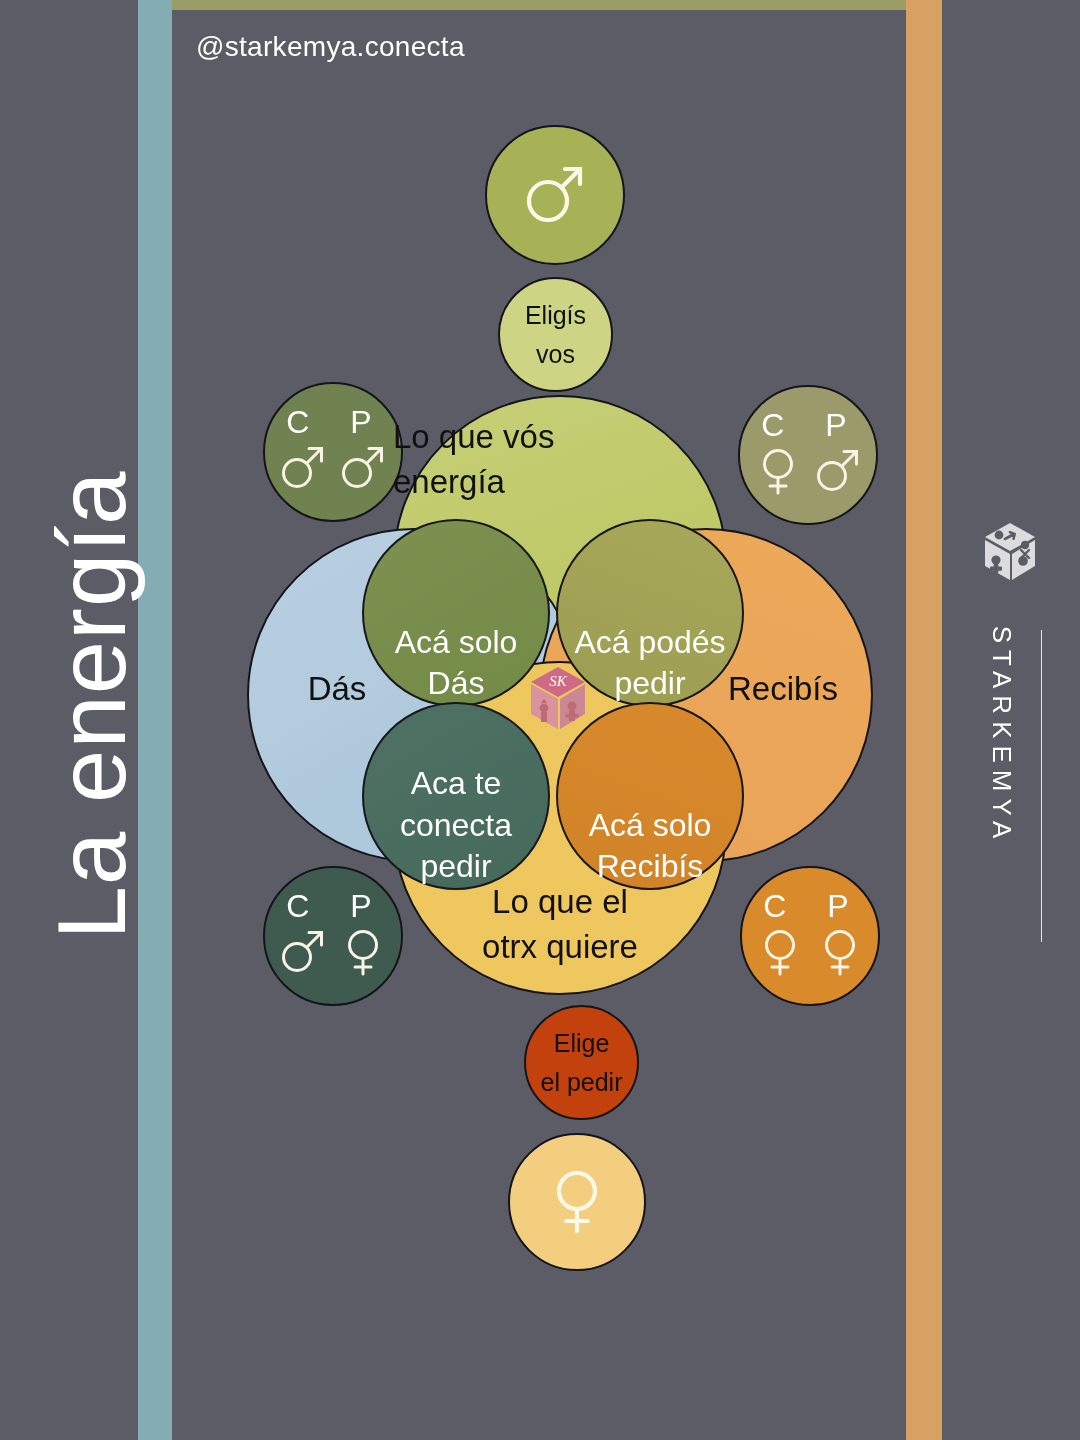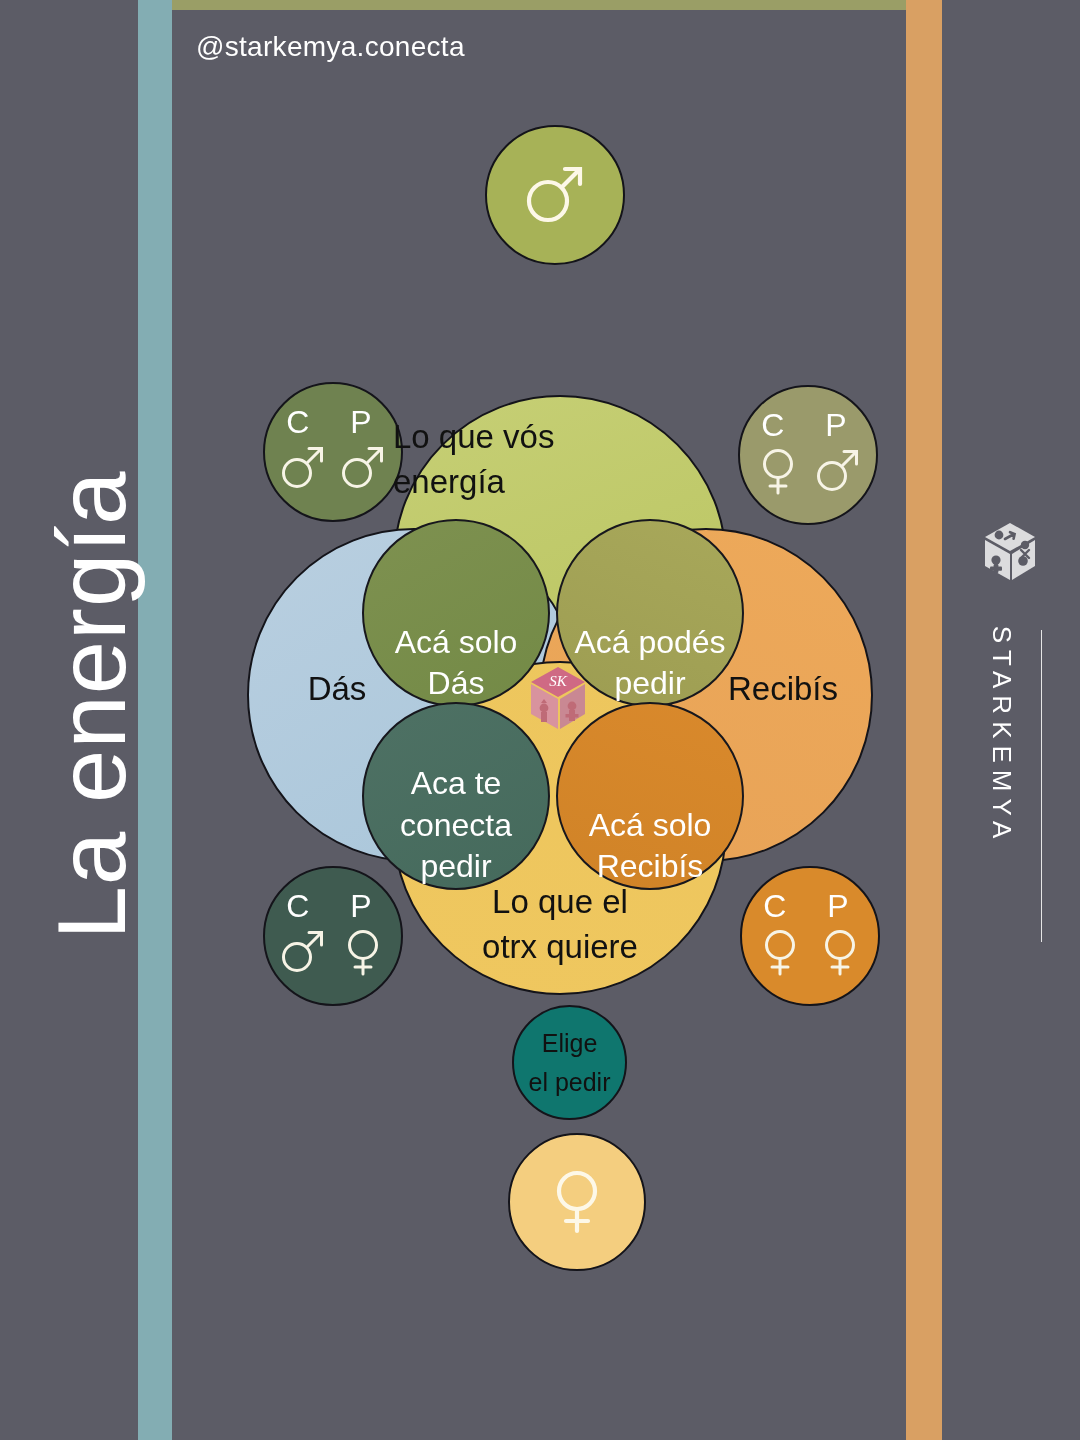--- a/index.html
+++ b/index.html
@@ -98,21 +98,21 @@
   .sat-tr{left:738px;top:385px;width:140px;height:140px;background:#9a9a6b;}
   .sat-bl{left:263px;top:866px;width:140px;height:140px;background:#3f5b50;}
   .sat-br{left:740px;top:866px;width:140px;height:140px;background:#d98a2b;}
 
   
   .node{position:absolute;border-radius:50%;box-sizing:border-box;border:2px solid #14141a;
         display:flex;align-items:center;justify-content:center;text-align:center;z-index:5;}
   .node-sym-top{left:485px;top:125px;width:140px;height:140px;background:#a7b257;}
   .node-cap-top{left:498px;top:277px;width:115px;height:115px;background:#cdd484;
                 color:#111;font-size:25px;line-height:1.55;}
-  .node-cap-bot{left:512px;top:1005px;width:115px;height:115px;background:#0f766e;
+  .node-cap-bot{left:524px;top:1005px;width:115px;height:115px;background:#c2410c;
                 color:#111;font-size:25px;line-height:1.55;}
   .node-sym-bot{left:508px;top:1133px;width:138px;height:138px;background:#f4ce7f;}
   .node svg{width:74px;height:74px;}
 </style>
 </head>
 <body>
 
 <div class="stage">
 
   <div class="bar-top"></div>
@@ -149,20 +149,26 @@
 
   <div class="node node-sym-top">
     <span>
       <svg viewBox="0 0 74 74" fill="none" stroke="#fdf8e8" stroke-width="4.2" stroke-linecap="round">
         <circle cx="30" cy="45" r="19"></circle>
         <path d="M44.5 30.5 L61 14"></path>
         <path d="M47 13 L62 13 L62 28"></path>
       </svg>
     </span>
   </div>
+  <div class="node node-cap-top">
+    <span>
+      <span>Eligís</span><br>
+      <span>vos</span>
+    </span>
+  </div>
 
   <div class="venn">
 
     <div class="circ c-top"></div>
     <div class="circ c-left"></div>
     <div class="circ c-right"></div>
     <div class="circ c-bottom"></div>
 
     <div class="lbl-top">
       <span>Lo que vós</span><br>

